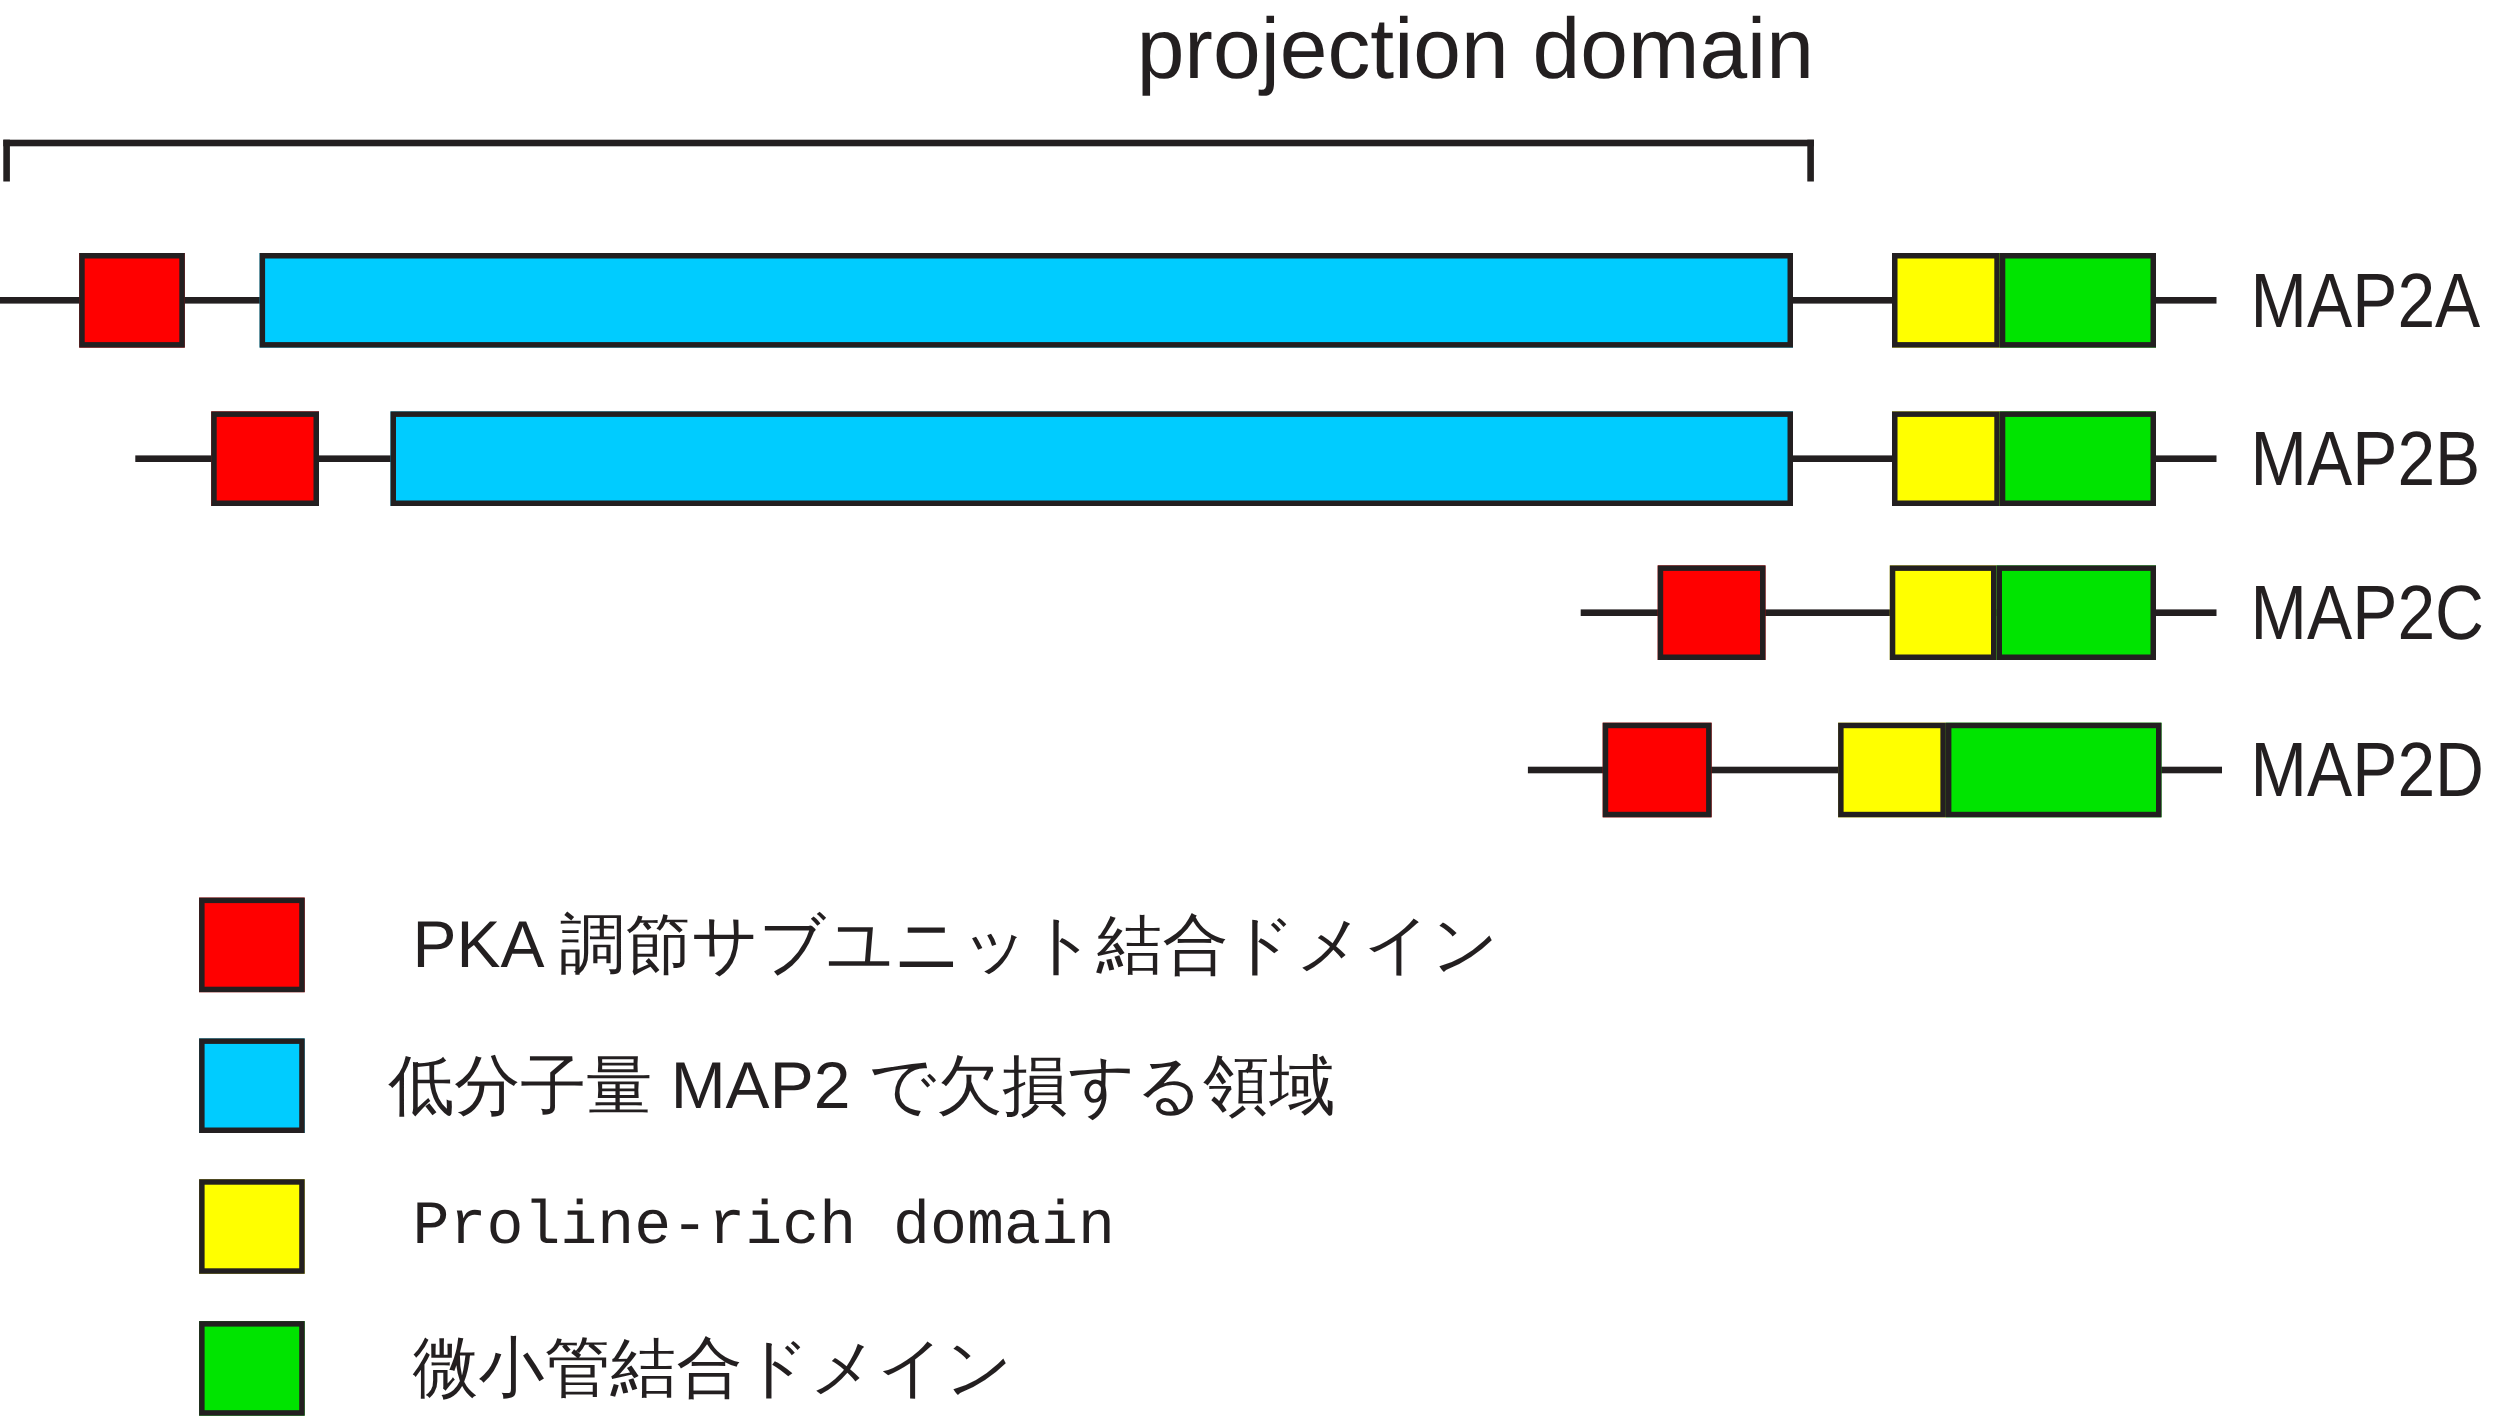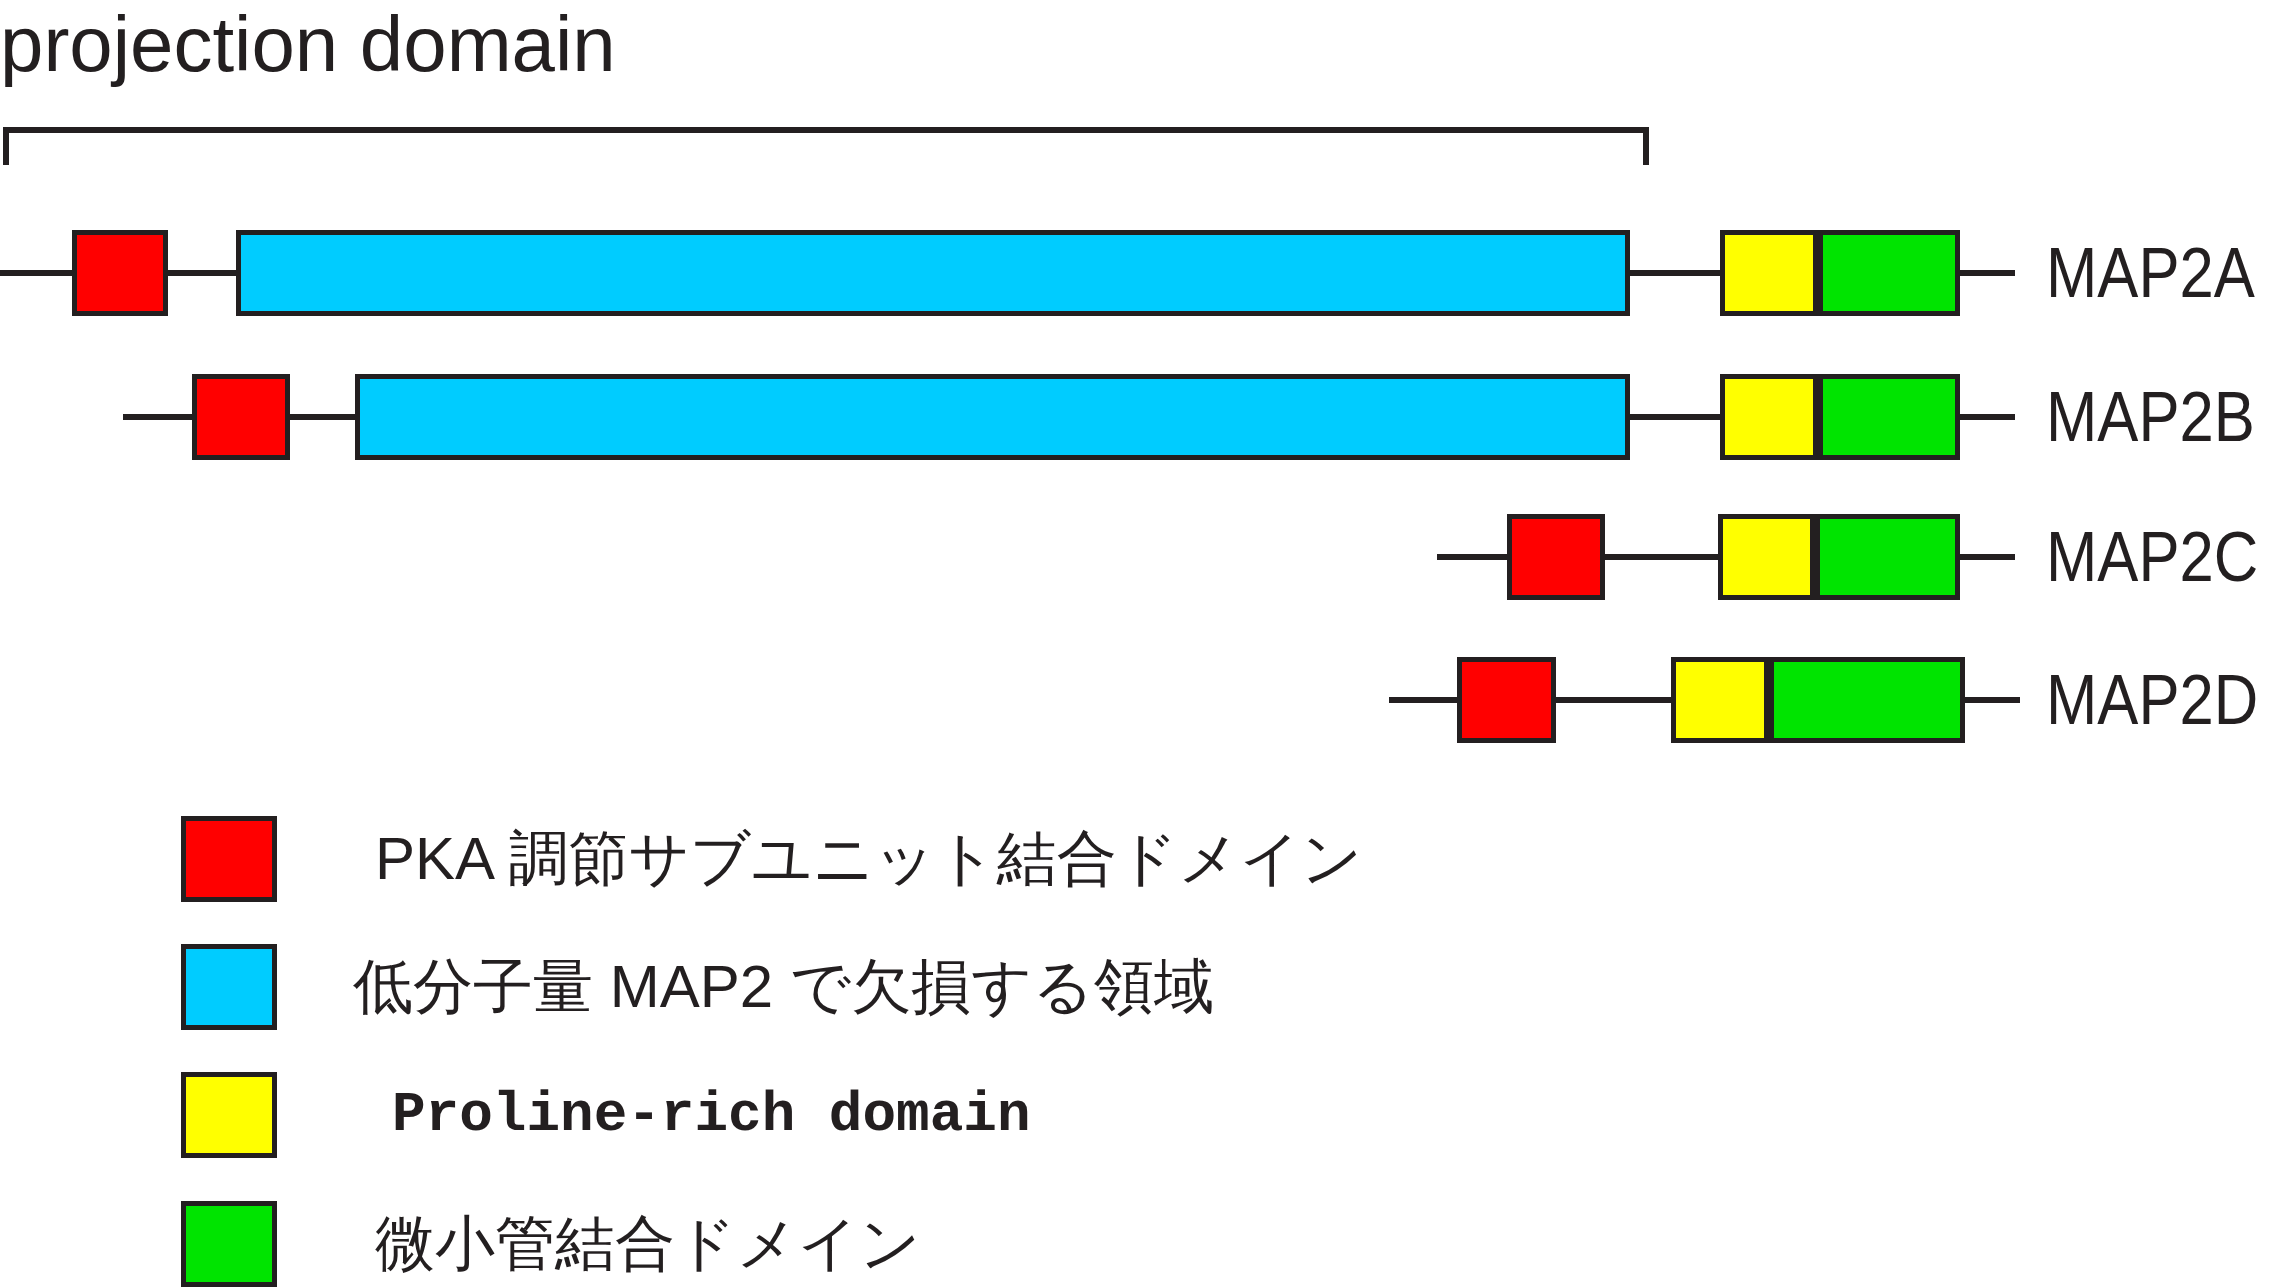--- a/index.html
+++ b/index.html
@@ -4,21 +4,21 @@
 <style>
   html,body{margin:0;padding:0;background:#ffffff;}
   body{
     width:2274px;height:1288px;position:relative;overflow:hidden;
     font-family:"Liberation Sans",sans-serif;color:#231f20;
   }
   #figure{position:absolute;inset:0;}
   .abs{position:absolute;}
   
   .fig-title{
-    left:0;top:6;width:1649px;text-align:left;
+    left:0;top:6;width:1649px;text-align:right;
     font-size:78px;line-height:1.15;color:#231f20;
     letter-spacing:0px;
   }
   
   .bracket-h{height:6px;background:#231f20;}
   .bracket-tick{width:6px;background:#231f20;}
   
   .backbone{height:6px;background:#231f20;}
   .domain-box{box-sizing:border-box;border:5px solid #231f20;}
   .isoform-label{
@@ -82,19 +82,19 @@
     </div>
 
   <div id="legend">
     <div class="abs legend-swatch" style="top: 816px; left: 181px; background: rgb(255, 0, 0); border-color: rgb(35, 31, 32);"></div>
     <div class="abs legend-label" style="top: 816px; left: 375px;">PKA 調節サブユニット結合ドメイン</div>
 
     <div class="abs legend-swatch" style="top: 944px; left: 181px; background: rgb(0, 204, 255); border-color: rgb(35, 31, 32);"></div>
     <div class="abs legend-label" style="top: 944px; left: 353px;">低分子量 MAP2 で欠損する領域</div>
 
     <div class="abs legend-swatch" style="top: 1072px; left: 181px; background: rgb(255, 255, 0); border-color: rgb(35, 31, 32);"></div>
-    <div class="abs legend-label mono" style="top: 1072px; left: 392px; font-weight: bold;">Proline-rich domain</div>
+    <div class="abs legend-label mono" style="top: 1072px; left: 375px;">Proline-rich domain</div>
 
     <div class="abs legend-swatch" style="top: 1201px; left: 181px; background: rgb(0, 228, 0); border-color: rgb(35, 31, 32);"></div>
     <div class="abs legend-label" style="top: 1201px; left: 375px;">微小管結合ドメイン</div>
   </div>
 
 </div>
 
 </body></html>

